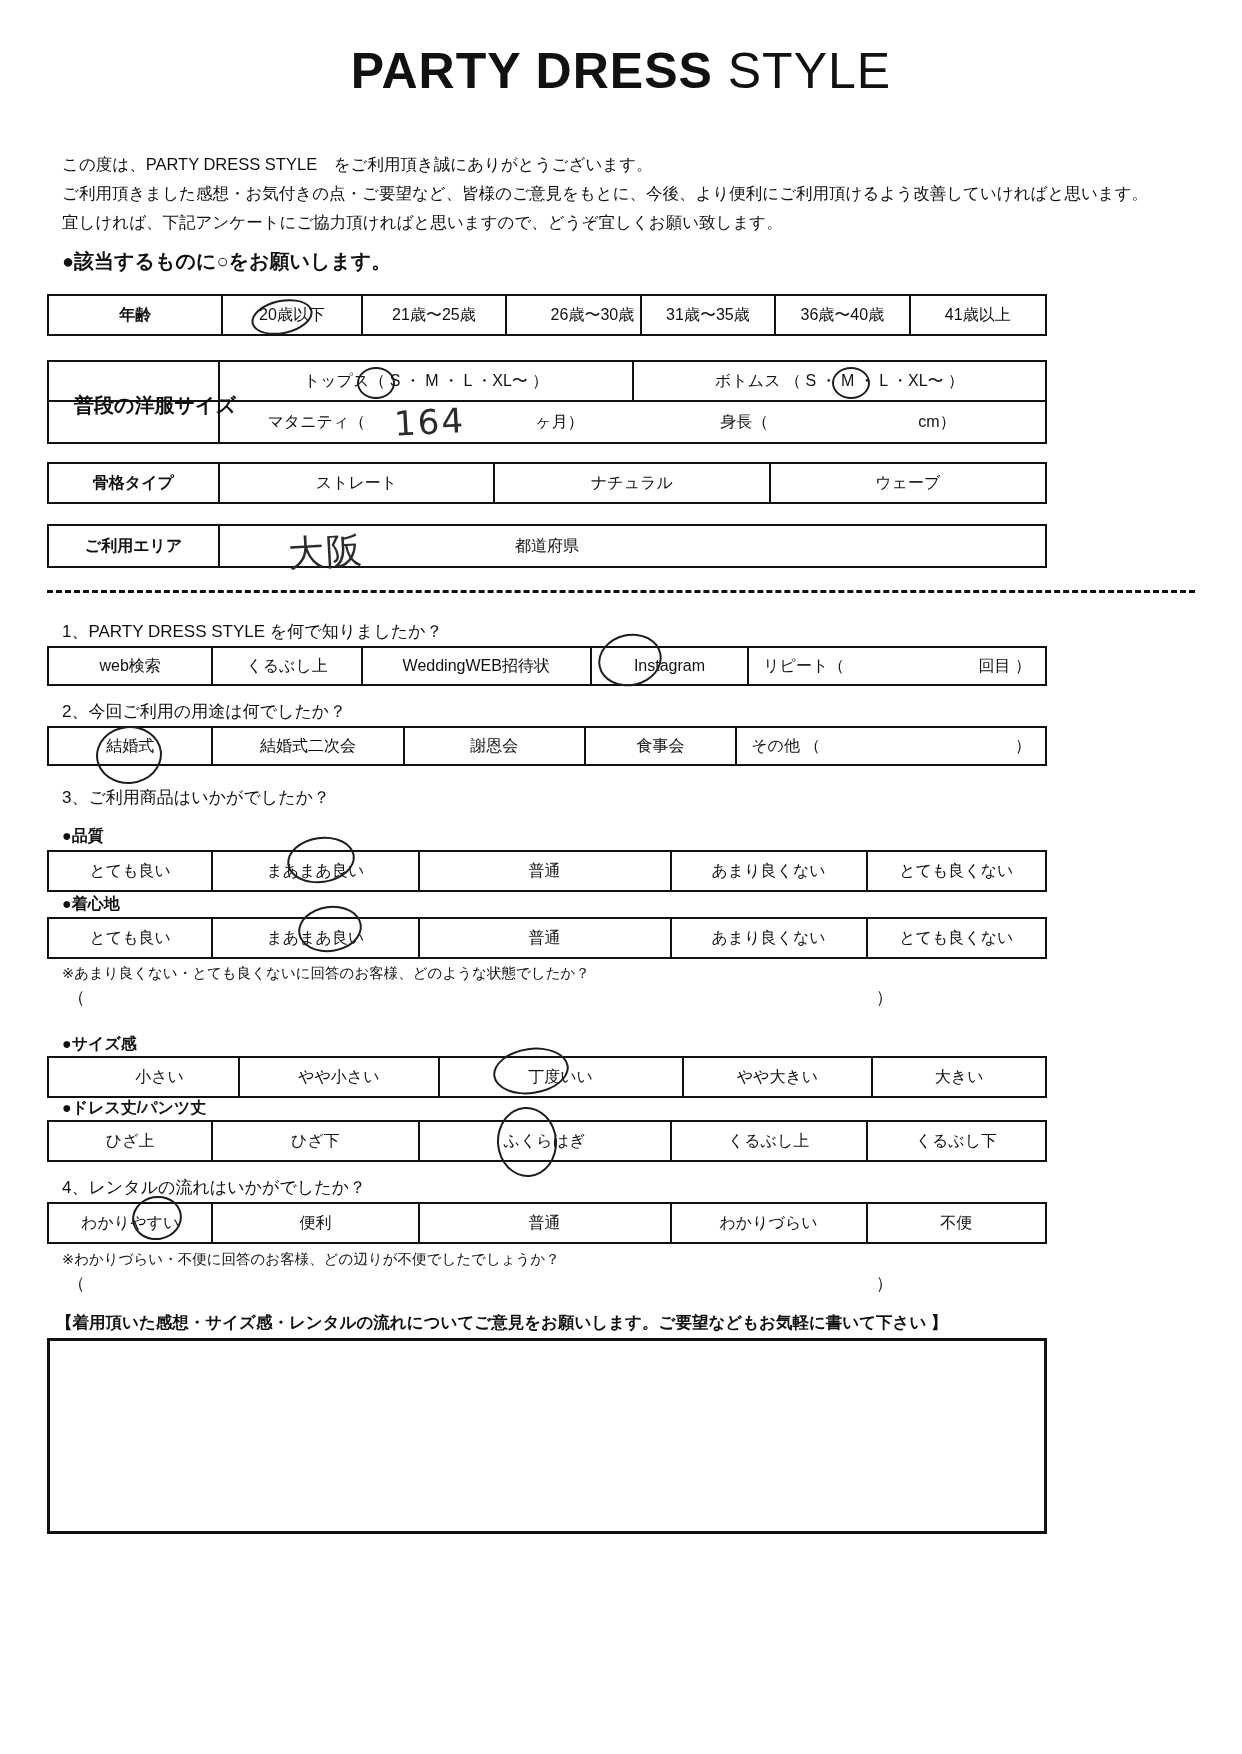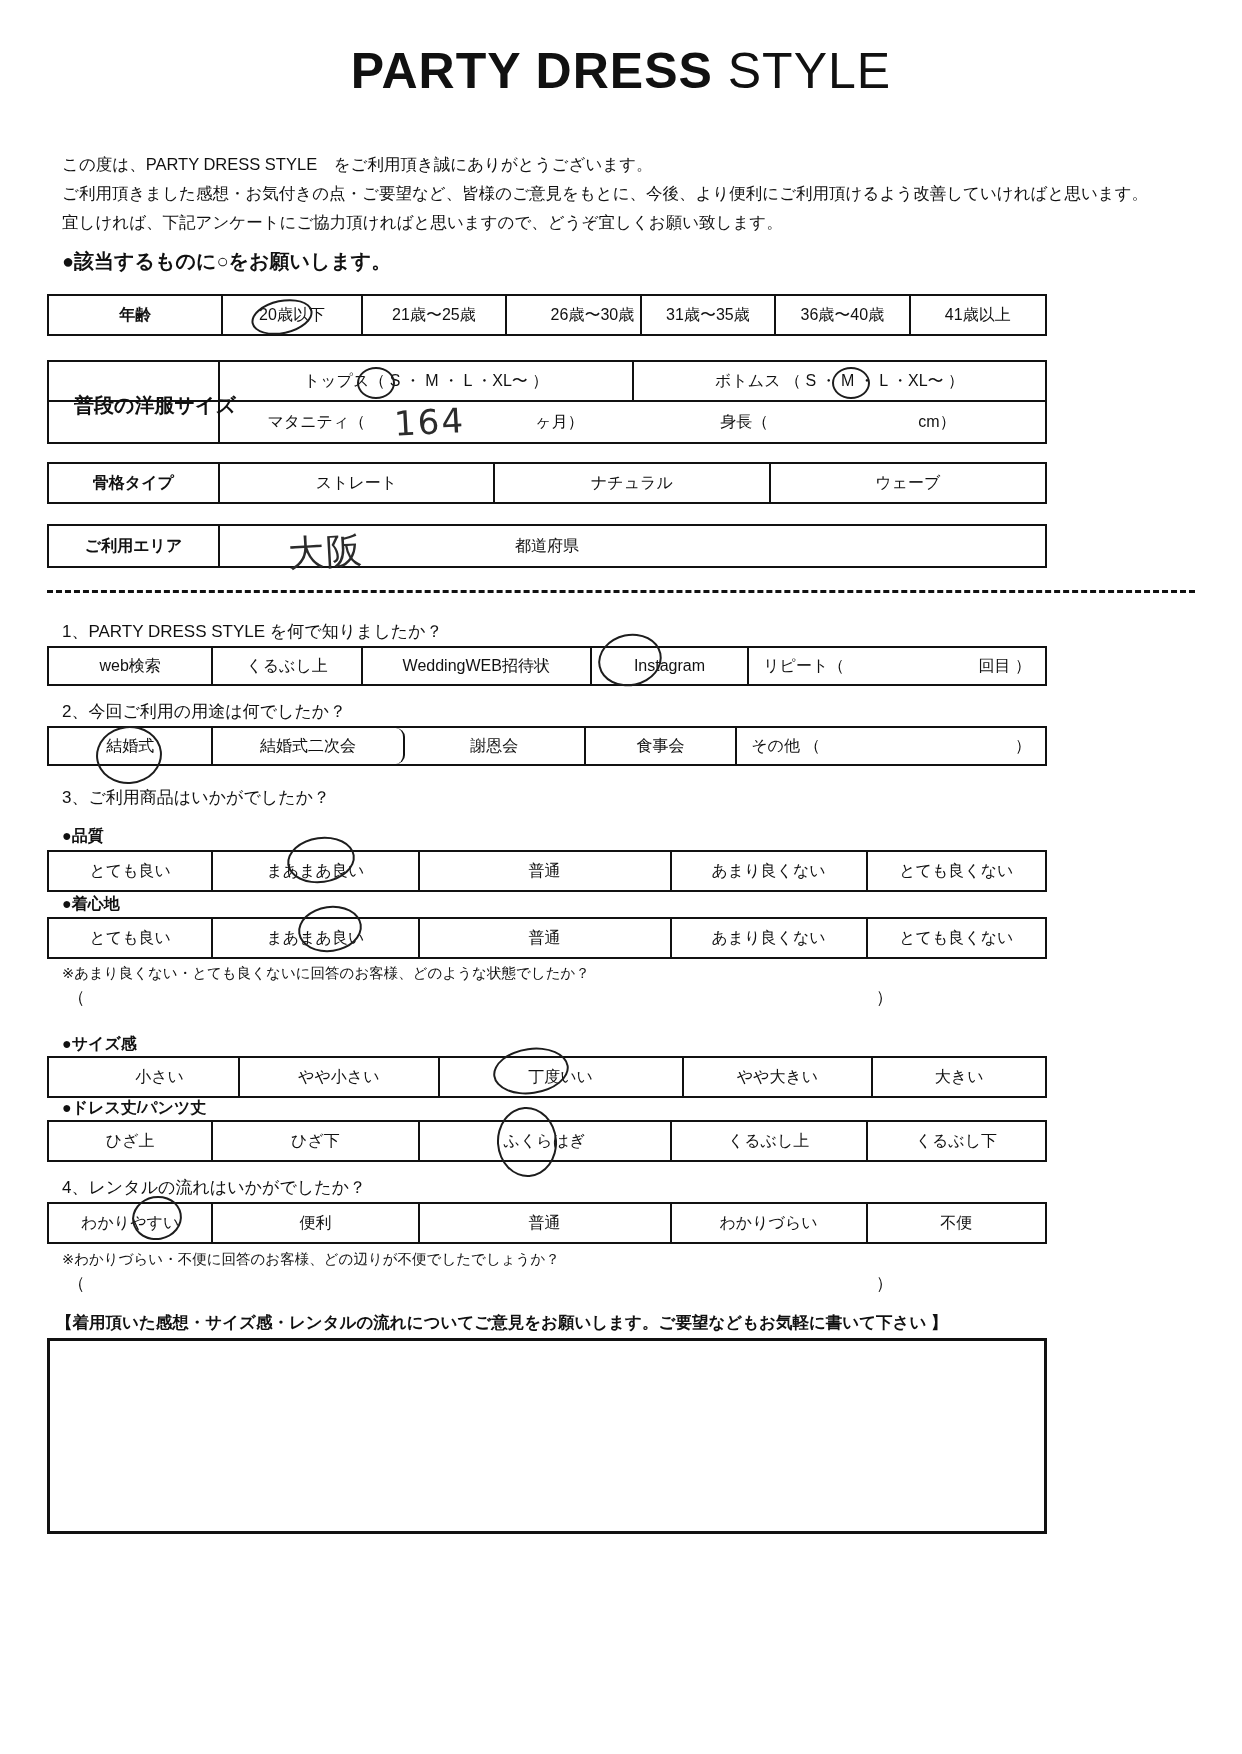--- a/index.html
+++ b/index.html
@@ -140,21 +140,21 @@
     <div class="cell" style="width:297px;justify-content:space-between;padding:0 14px;">
       <span>リピート（</span>
       <span>回目 ）</span>
     </div>
   </div>
   <div class="circ t2" style="left:598px;top:634px;width:60px;height:48px;"></div>
 
   <div class="lbl-n" style="left:62px;top:700px;">2、今回ご利用の用途は何でしたか？</div>
   <div class="tbl" style="left:47px;top:726px;width:1000px;height:40px;">
     <div class="cell" style="width:165px;">結婚式</div>
-    <div class="cell" style="width:192px;border-radius:9px;">結婚式二次会</div>
+    <div class="cell" style="width:192px;">結婚式二次会</div>
     <div class="cell" style="width:182px;">謝恩会</div>
     <div class="cell" style="width:152px;">食事会</div>
     <div class="cell" style="width:309px;justify-content:space-between;padding:16px 14px;">
       <span>その他 （</span>
       <span>）</span>
     </div>
   </div>
   <div class="circ t2" style="left:96px;top:726px;width:62px;height:54px;transform:rotate(-6deg);"></div>
 
   <div class="lbl-n" style="left:62px;top:786px;">3、ご利用商品はいかがでしたか？</div>

